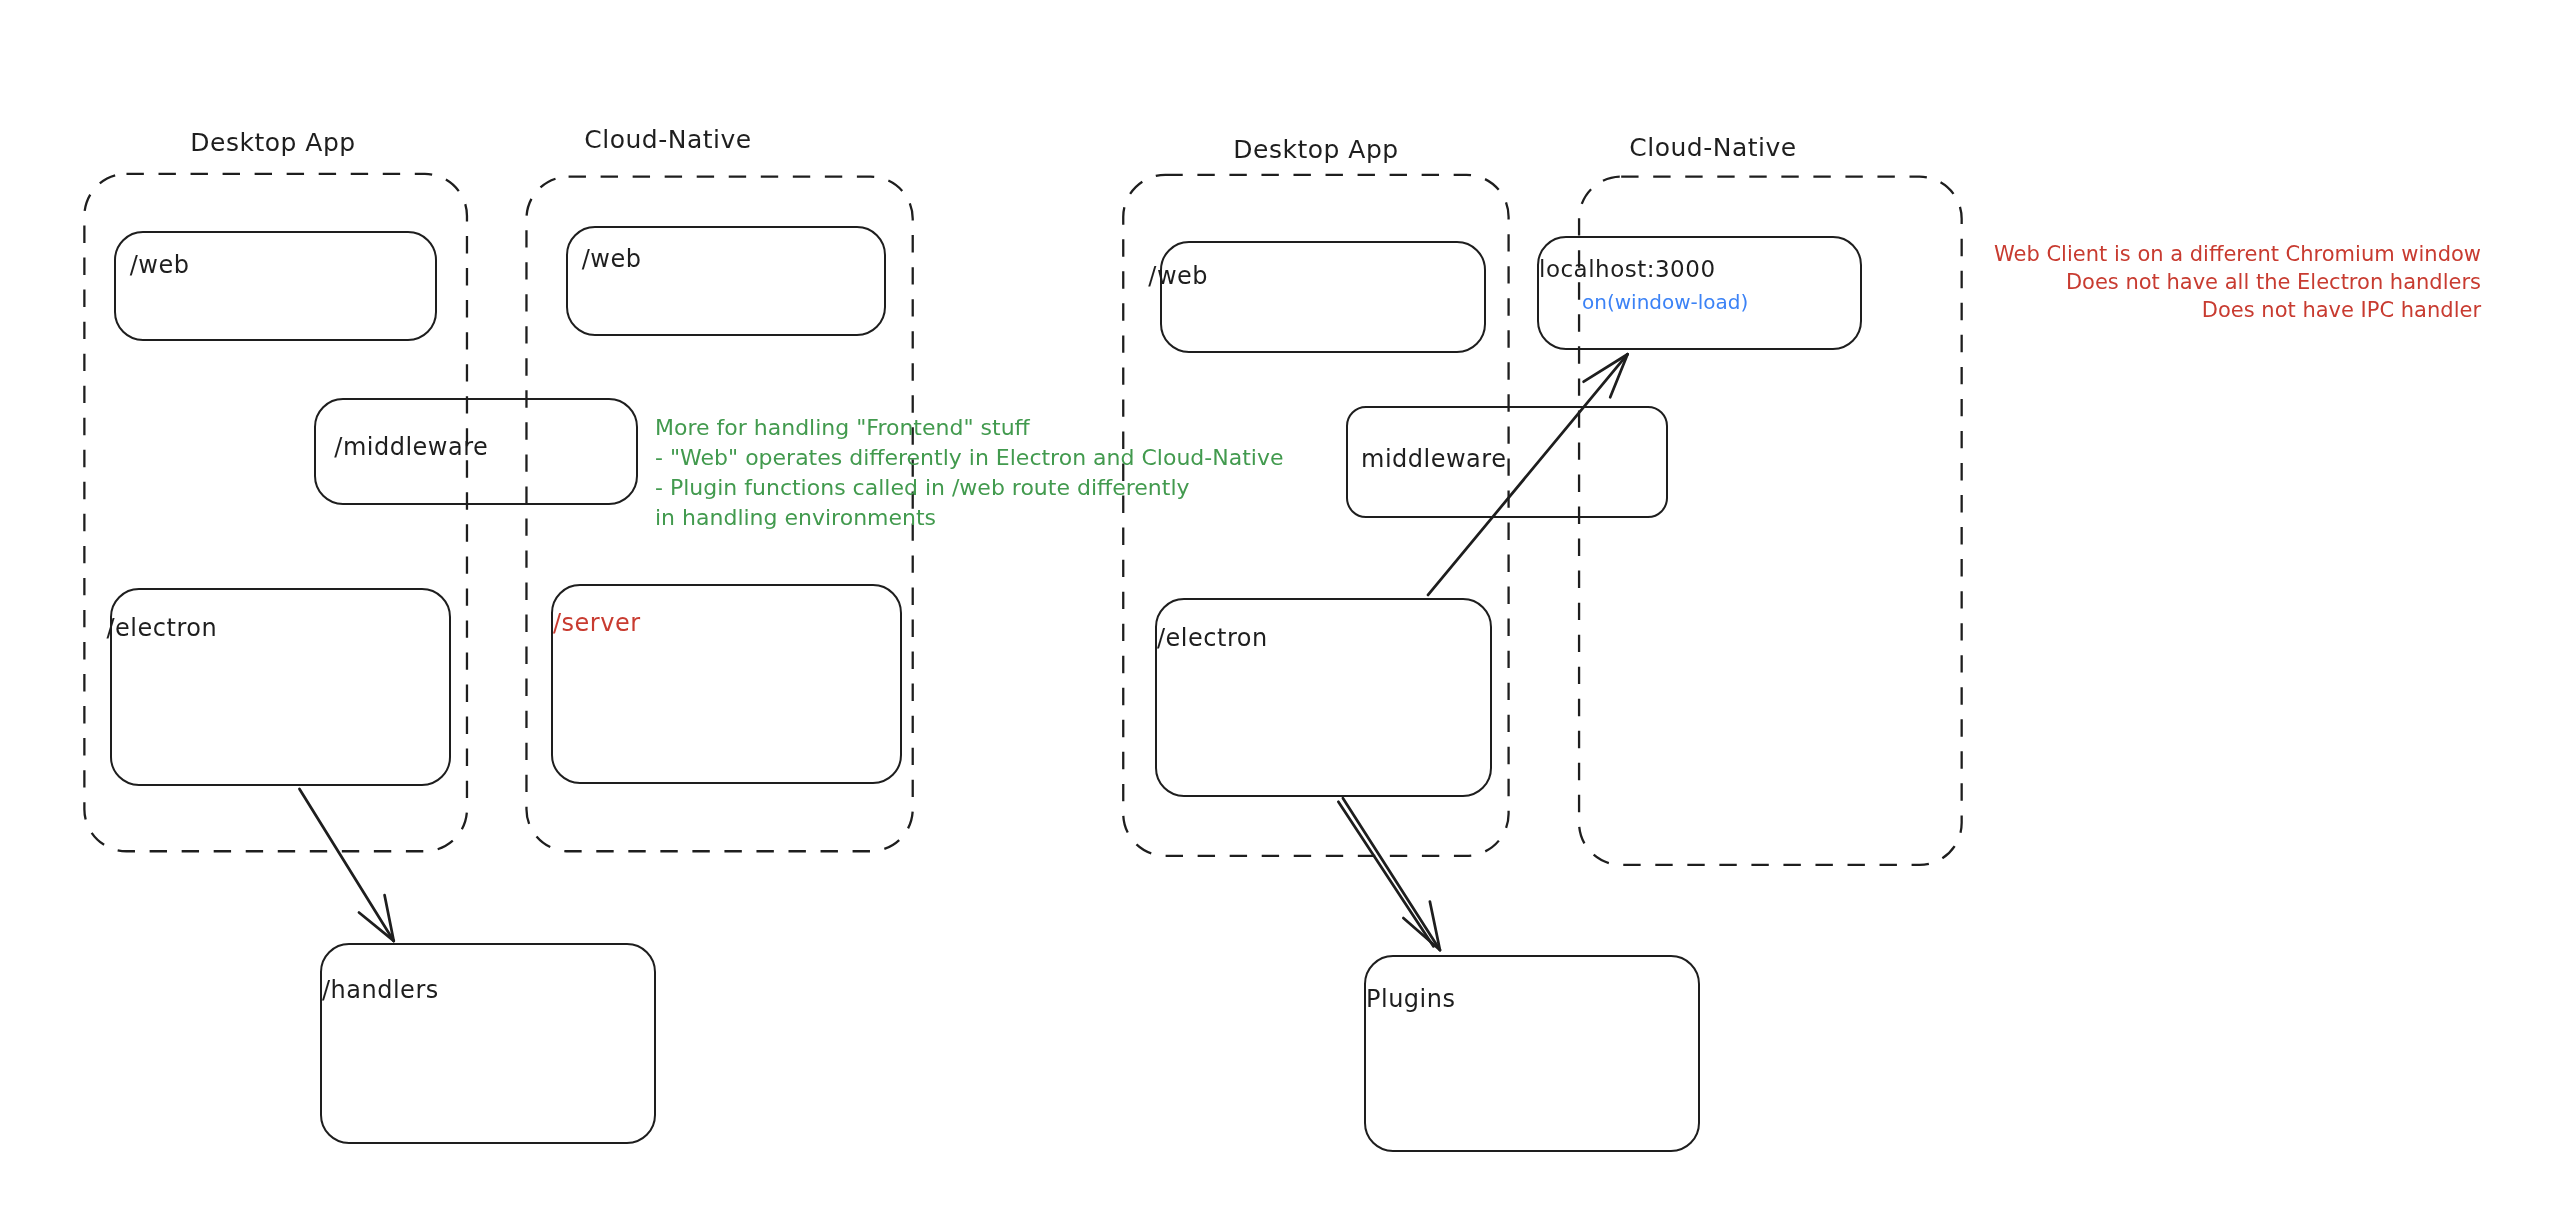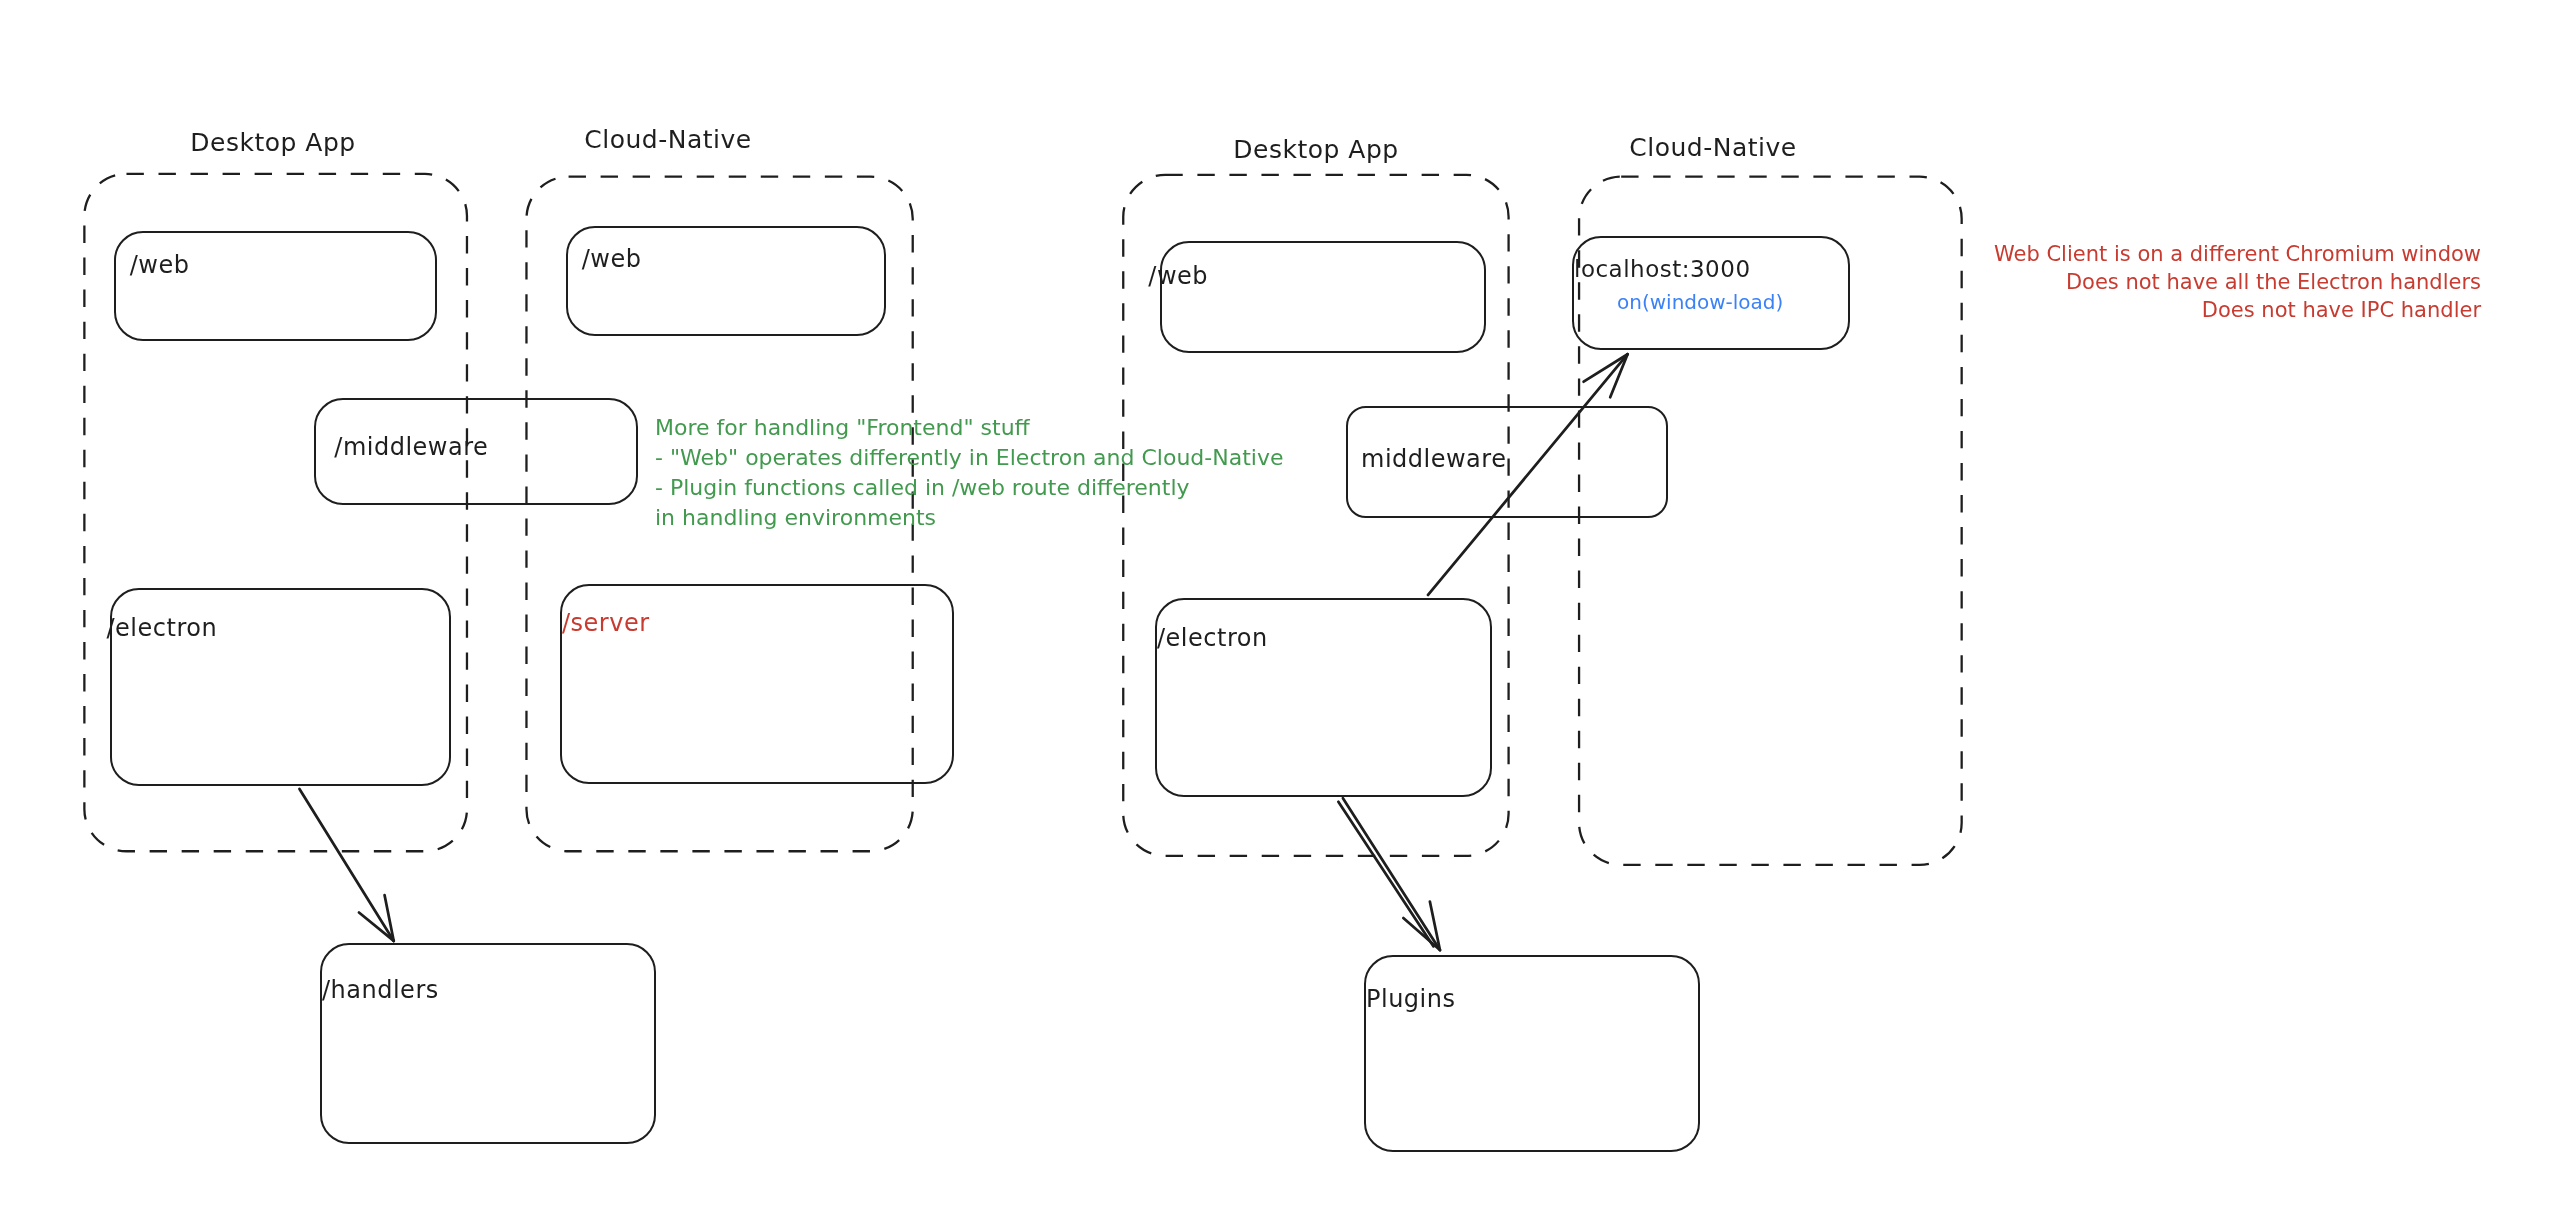--- a/index.html
+++ b/index.html
@@ -23,32 +23,32 @@
 
   
   #web-left       {left:114px; top:231px; width:323px; height:110px;}
   #web-left .lbl  {padding-top:18.3px; transform:translateX(13.7px);}
   #cloudweb-left  {left:566px; top:226px; width:320px; height:110px;}
   #cloudweb-left .lbl{padding-top:17.4px; transform:translateX(13.7px);}
   #middleware-left{left:314px; top:398px; width:324px; height:107px;}
   #middleware-left .lbl{padding-top:33px; transform:translateX(18.3px);}
   #electron-left  {left:110px; top:588px; width:341px; height:198px;}
   #electron-left .lbl{padding-top:24px; transform:translateX(-5.5px);}
-  #server-left    {left:551px; top:584px; width:394px; height:200px;margin-left:9px;}
+  #server-left    {left:551px; top:584px; width:351px; height:200px;}
   #server-left .lbl{padding-top:23px; color:#c83b30;}
   #plugins-left   {left:320px; top:943px; width:336px; height:201px;}
   #plugins-left .lbl{padding-top:31px;}
 
   #web-right      {left:1160px; top:241px; width:326px; height:112px;}
   #web-right .lbl {padding-top:19px; transform:translateX(-13.7px);}
   #middleware-right{left:1346px; top:406px; width:322px; height:112px;border-radius:20px;}
   #middleware-right .lbl{padding-top:37px; transform:translateX(13px);}
   #electron-right {left:1155px; top:598px; width:337px; height:199px;}
   #electron-right .lbl{padding-top:24px;}
-  #localhost-box  {left:1572px; top:236px; width:278px; height:114px;}
+  #localhost-box  {left:1537px; top:236px; width:325px; height:114px;}
   #localhost-box .lbl{padding-top:18.3px; font-size:23px;}
   #localhost-box .sub{display:block;margin-top:8.2px;font-size:20px;color:#3b82f6;transform:translateX(43px);}
   #plugins-right  {left:1364px; top:955px; width:336px; height:197px;}
   #plugins-right .lbl{padding-top:28px;}
 
   
   #title-desktop-left {left:163px; top:128px;}
   #title-cloud-left   {left:558px; top:125px;}
   #title-desktop-right{left:1206px;top:135px;}
   #title-cloud-right  {left:1603px;top:133px;}

